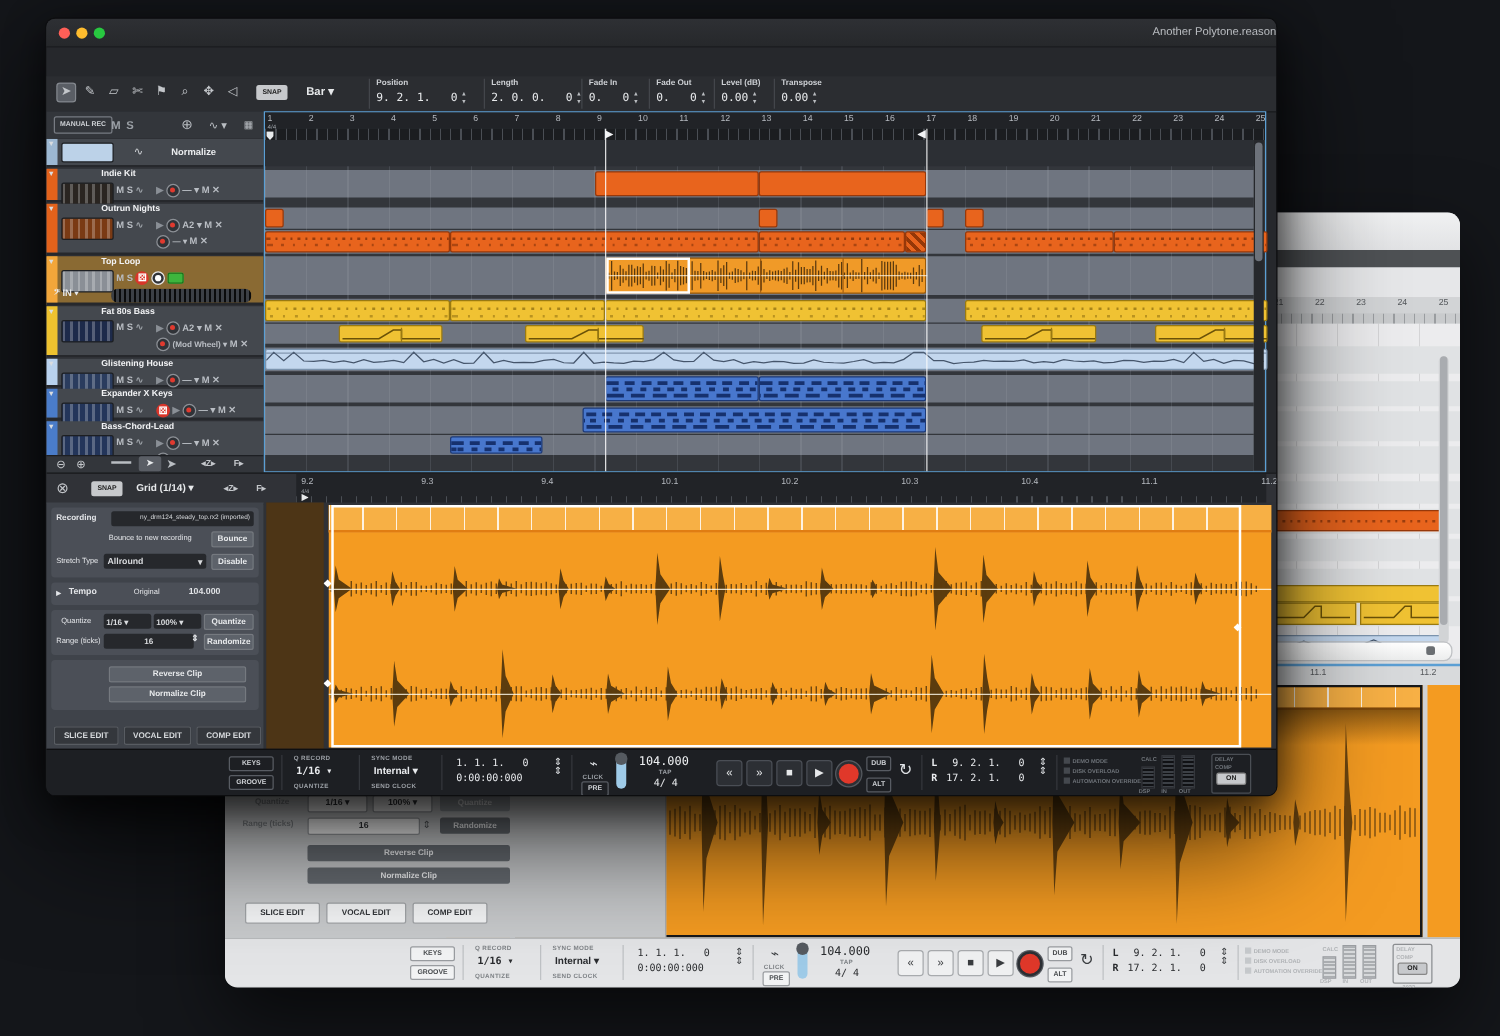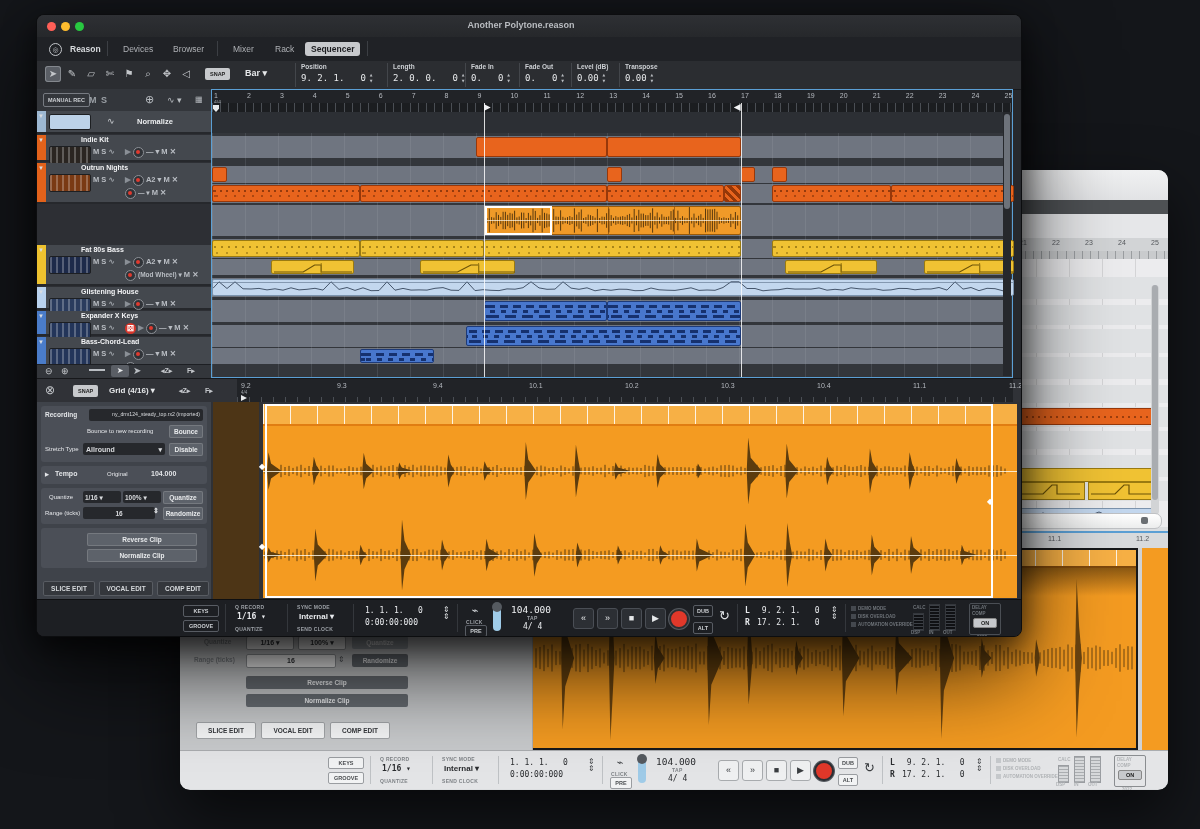--- a/index.html
+++ b/index.html
@@ -18,21 +18,21 @@
   .bw-lanes{left:0;top:89px;right:0;height:268px;background:#ececee;
     background-image:repeating-linear-gradient(90deg,rgba(0,0,0,.10) 0 1px,transparent 1px 32.94px);}
   .bw-num{position:absolute;top:1px;font-size:7px;color:#55585c;}
   .bw-row{position:absolute;left:0;right:0;background:#e0e2e4;}
   .lt-num{position:absolute;top:2px;font-size:7px;color:#55585c;}
   
   .frontwin{left:36px;top:14px;width:984px;height:621px;background:#26282c;border-radius:8px;
     box-shadow:0 35px 90px rgba(0,0,0,.75),0 10px 30px rgba(0,0,0,.6);overflow:hidden;border:1px solid #0c0d0f;}
   .titlebar{left:0;top:0;right:0;height:22px;background:linear-gradient(#2e3034,#26282b);border-bottom:1px solid #1a1b1e;}
   .tl{position:absolute;top:7px;width:9px;height:9px;border-radius:50%;}
-  .wtitle{position:absolute;top:5px;left:0;right:16px;text-align:center;font-size:9px;font-weight:bold;color:#b9bcc0;}
+  .wtitle{position:absolute;top:5px;left:0;right:0;text-align:right;font-size:9px;font-weight:normal;color:#b9bcc0;}
   .tabbar{left:0;top:22px;right:0;height:24px;background:#202226;border-bottom:1px solid #151619;}
   .tab{position:absolute;top:5px;font-size:8.5px;color:#aeb1b5;padding:2px 6px;}
   .tab.active{background:#c7c9cc;color:#1c1d20;border-radius:3px;font-weight:bold;}
   .vsep{position:absolute;top:4px;width:1px;height:15px;background:#3c3f44;}
   .toolbar{left:0;top:46px;right:0;height:28px;background:#2b2d31;border-bottom:1px solid #17181b;}
   .tool{position:absolute;top:5px;width:16px;height:16px;color:#c3c6ca;font-size:10px;text-align:center;line-height:16px;border-radius:3px;}
   .tool.sel{background:#5a5e65;box-shadow:inset 0 0 0 1px #84888e;}
   .snapbtn{position:absolute;background:#c7c9cc;color:#222;font-size:5.5px;font-weight:bold;text-align:center;border-radius:2px;padding:3px 5px;}
   .fld{position:absolute;top:2px;height:24px;border-left:1px solid #43464b;padding-left:5px;}
   .fld .lb{font-size:6.5px;color:#cdd0d4;font-weight:bold;white-space:nowrap;}
@@ -266,32 +266,20 @@
       </div>
   </div>
 
   <div class="abs frontwin">
     <div class="abs titlebar">
       <span class="tl" style="left:10px;background:#ff5f57;"></span>
       <span class="tl" style="left:24px;background:#febc2e;"></span>
       <span class="tl" style="left:38px;background:#28c840;"></span>
       <div class="wtitle">Another Polytone.reason</div>
     </div>
-    <div class="abs tabbar">
-      <span class="abs" style="left:12px;top:6px;width:11px;height:11px;border:1.5px solid #c3c6ca;border-radius:50%;color:#c3c6ca;font-size:7px;text-align:center;line-height:11px;">◎</span>
-      <span class="tab" style="left:27px;font-weight:bold;color:#d6d9dc;">Reason</span>
-      <span class="vsep" style="left:70px;"></span>
-      <span class="tab" style="left:80px;">Devices</span>
-      <span class="tab" style="left:130px;">Browser</span>
-      <span class="vsep" style="left:180px;"></span>
-      <span class="tab" style="left:190px;">Mixer</span>
-      <span class="tab" style="left:232px;">Rack</span>
-      <span class="tab active" style="left:268px;">Sequencer</span>
-      <span class="vsep" style="left:330px;"></span>
-    </div>
     <div class="abs toolbar" id="seq-toolbar">
         <div class="tool sel" style="left: 8px;">➤</div>
         <div class="tool" style="left: 27px;">✎</div>
         <div class="tool" style="left: 46px;">▱</div>
         <div class="tool" style="left: 65px;">✄</div>
         <div class="tool" style="left: 84px;">⚑</div>
         <div class="tool" style="left: 103px;">⌕</div>
         <div class="tool" style="left: 122px;">✥</div>
         <div class="tool" style="left: 141px;">◁</div>
         <div class="snapbtn" style="left: 168px; top: 7px;">SNAP</div>
@@ -346,20 +334,29 @@
           <div class="trow" style="left: 88px; top: 12px;"><span style="color:#8a8f96;">▶</span> <span class="recdot"><i></i></span><span>— ▾</span> <span>M</span> <span>✕</span></div>
         </div>
         <div class="trk" style="top: 52px; height: 39px;">
           <div class="ctab" style="background: rgb(226, 98, 27);"></div>
           <div class="fold">▼</div>
           <div class="tname">Outrun Nights</div>
           <div class="thumb" style="top: 11px; height: 16px; background: repeating-linear-gradient(90deg, rgba(255, 255, 255, 0.25) 0px, rgba(255, 255, 255, 0.25) 2px, transparent 2px, transparent 6px) rgb(122, 58, 20);"></div>
           <div class="trow" style="left: 56px; top: 12px;"><span><span>M</span> <span>S</span> </span><span style="color:#9ba0a6;">∿</span></div>
           <div class="trow" style="left: 88px; top: 12px;"><span style="color:#8a8f96;">▶</span> <span class="recdot"><i></i></span><span>A2 ▾</span> <span>M</span> <span>✕</span></div>
           <div class="trow" style="left: 88px; top: 25px;"><span class="recdot"><i></i></span><span style="font-size:6.5px;">— ▾</span> <span>M</span> <span>✕</span></div>
+        </div>
+        <div class="trk" style="top: 94px; height: 37px; background: rgb(138, 106, 51);">
+          <div class="ctab" style="background: rgb(242, 166, 58);"></div>
+          <div class="fold">▼</div>
+          <div class="tname">Top Loop</div>
+          <div class="thumb" style="top: 11px; height: 16px; background: repeating-linear-gradient(90deg, rgba(255, 255, 255, 0.25) 0px, rgba(255, 255, 255, 0.25) 2px, transparent 2px, transparent 6px) rgb(138, 143, 150);"></div>
+          <div class="trow" style="left: 56px; top: 12px;"><span><span>M</span> <span>S</span> </span><span class="dice">⚄</span><span class="recdot" style="border-color:#e8e8e8;"><i style="left:1.5px;top:1.5px;width:5px;height:5px;background:#fff;"></i></span><span class="mon"></span></div>
+          <div class="trow" style="left: 6px; top: 25px; color: rgb(232, 234, 236);"><span>𝄢</span> <span>IN ▾</span></div>
+          <div class="meter" style="left: 52px; top: 26px; width: 112px;"></div>
         </div>
         <div class="trk" style="top: 134px; height: 39px;">
           <div class="ctab" style="background: rgb(238, 194, 47);"></div>
           <div class="fold">▼</div>
           <div class="tname">Fat 80s Bass</div>
           <div class="thumb" style="top: 11px; height: 16px; background: repeating-linear-gradient(90deg, rgba(255, 255, 255, 0.25) 0px, rgba(255, 255, 255, 0.25) 2px, transparent 2px, transparent 6px) rgb(29, 42, 74);"></div>
           <div class="trow" style="left: 56px; top: 12px;"><span><span>M</span> <span>S</span> </span><span style="color:#9ba0a6;">∿</span></div>
           <div class="trow" style="left: 88px; top: 12px;"><span style="color:#8a8f96;">▶</span> <span class="recdot"><i></i></span><span>A2 ▾</span> <span>M</span> <span>✕</span></div>
           <div class="trow" style="left: 88px; top: 25px;"><span class="recdot"><i></i></span><span style="font-size:6.5px;">(Mod Wheel) ▾</span> <span>M</span> <span>✕</span></div>
         </div>
@@ -511,21 +508,21 @@
     <div class="locline" style="left: 271.755px;"></div>
         <div class="flag l" style="left: 271.755px;"></div>
         <div class="locline" style="left: 528.687px;"></div>
         <div class="flag r" style="left: 521.687px;"></div>
         <div style="position: absolute; left: 1px; top: 15px; width: 6px; height: 7px; background: rgb(232, 234, 236); clip-path: polygon(0px 0px, 100% 0px, 100% 55%, 50% 100%, 0px 55%);"></div>
       </div>
 
     <div class="abs edhdr">
       <span class="abs" style="left:8px;top:4px;color:#c3c6ca;font-size:12px;">⊗</span>
       <span class="snapbtn" style="left:36px;top:6px;">SNAP</span>
-      <span class="abs" style="left:72px;top:7px;color:#e6e8ea;font-size:8px;font-weight:bold;"><span>Grid (4/16)</span> ▾</span>
+      <span class="abs" style="left:72px;top:7px;color:#e6e8ea;font-size:8px;font-weight:bold;"><span>Grid (1/14)</span> ▾</span>
       <span class="abs" style="left:142px;top:8px;color:#c3c6ca;font-size:7px;font-weight:bold;">◂Z▸</span>
       <span class="abs" style="left:168px;top:8px;color:#c3c6ca;font-size:7px;font-weight:bold;">F▸</span>
       <div class="edruler" id="edruler">
           <div class="ed-num" style="left: 4px;">9.2</div>
           <div class="ed-num" style="left: 100px;">9.3</div>
           <div class="ed-num" style="left: 196px;">9.4</div>
           <div class="ed-num" style="left: 292px;">10.1</div>
           <div class="ed-num" style="left: 388px;">10.2</div>
           <div class="ed-num" style="left: 484px;">10.3</div>
           <div class="ed-num" style="left: 580px;">10.4</div>

